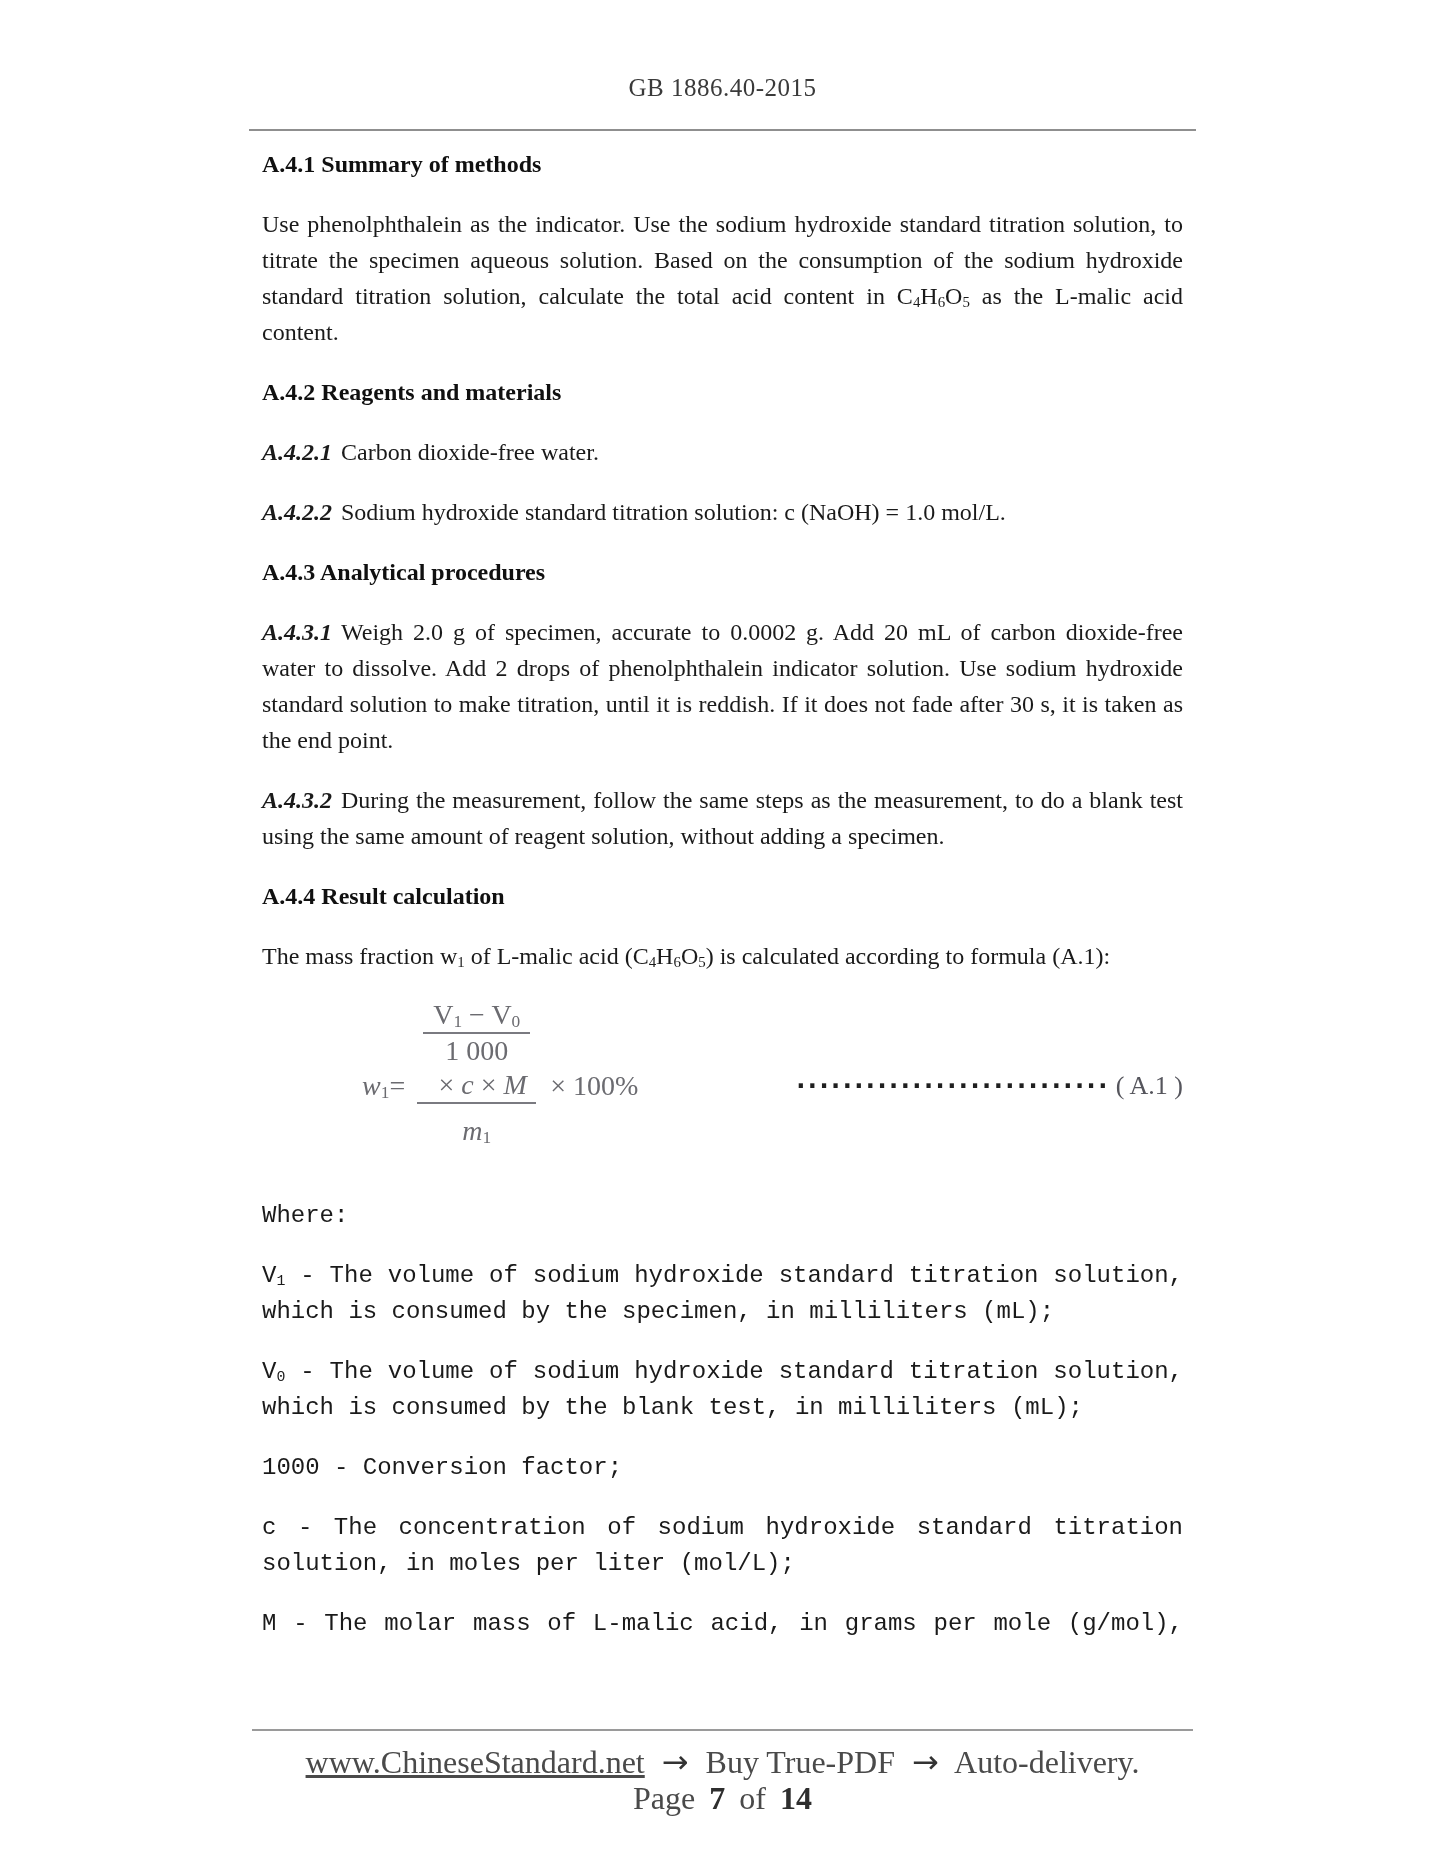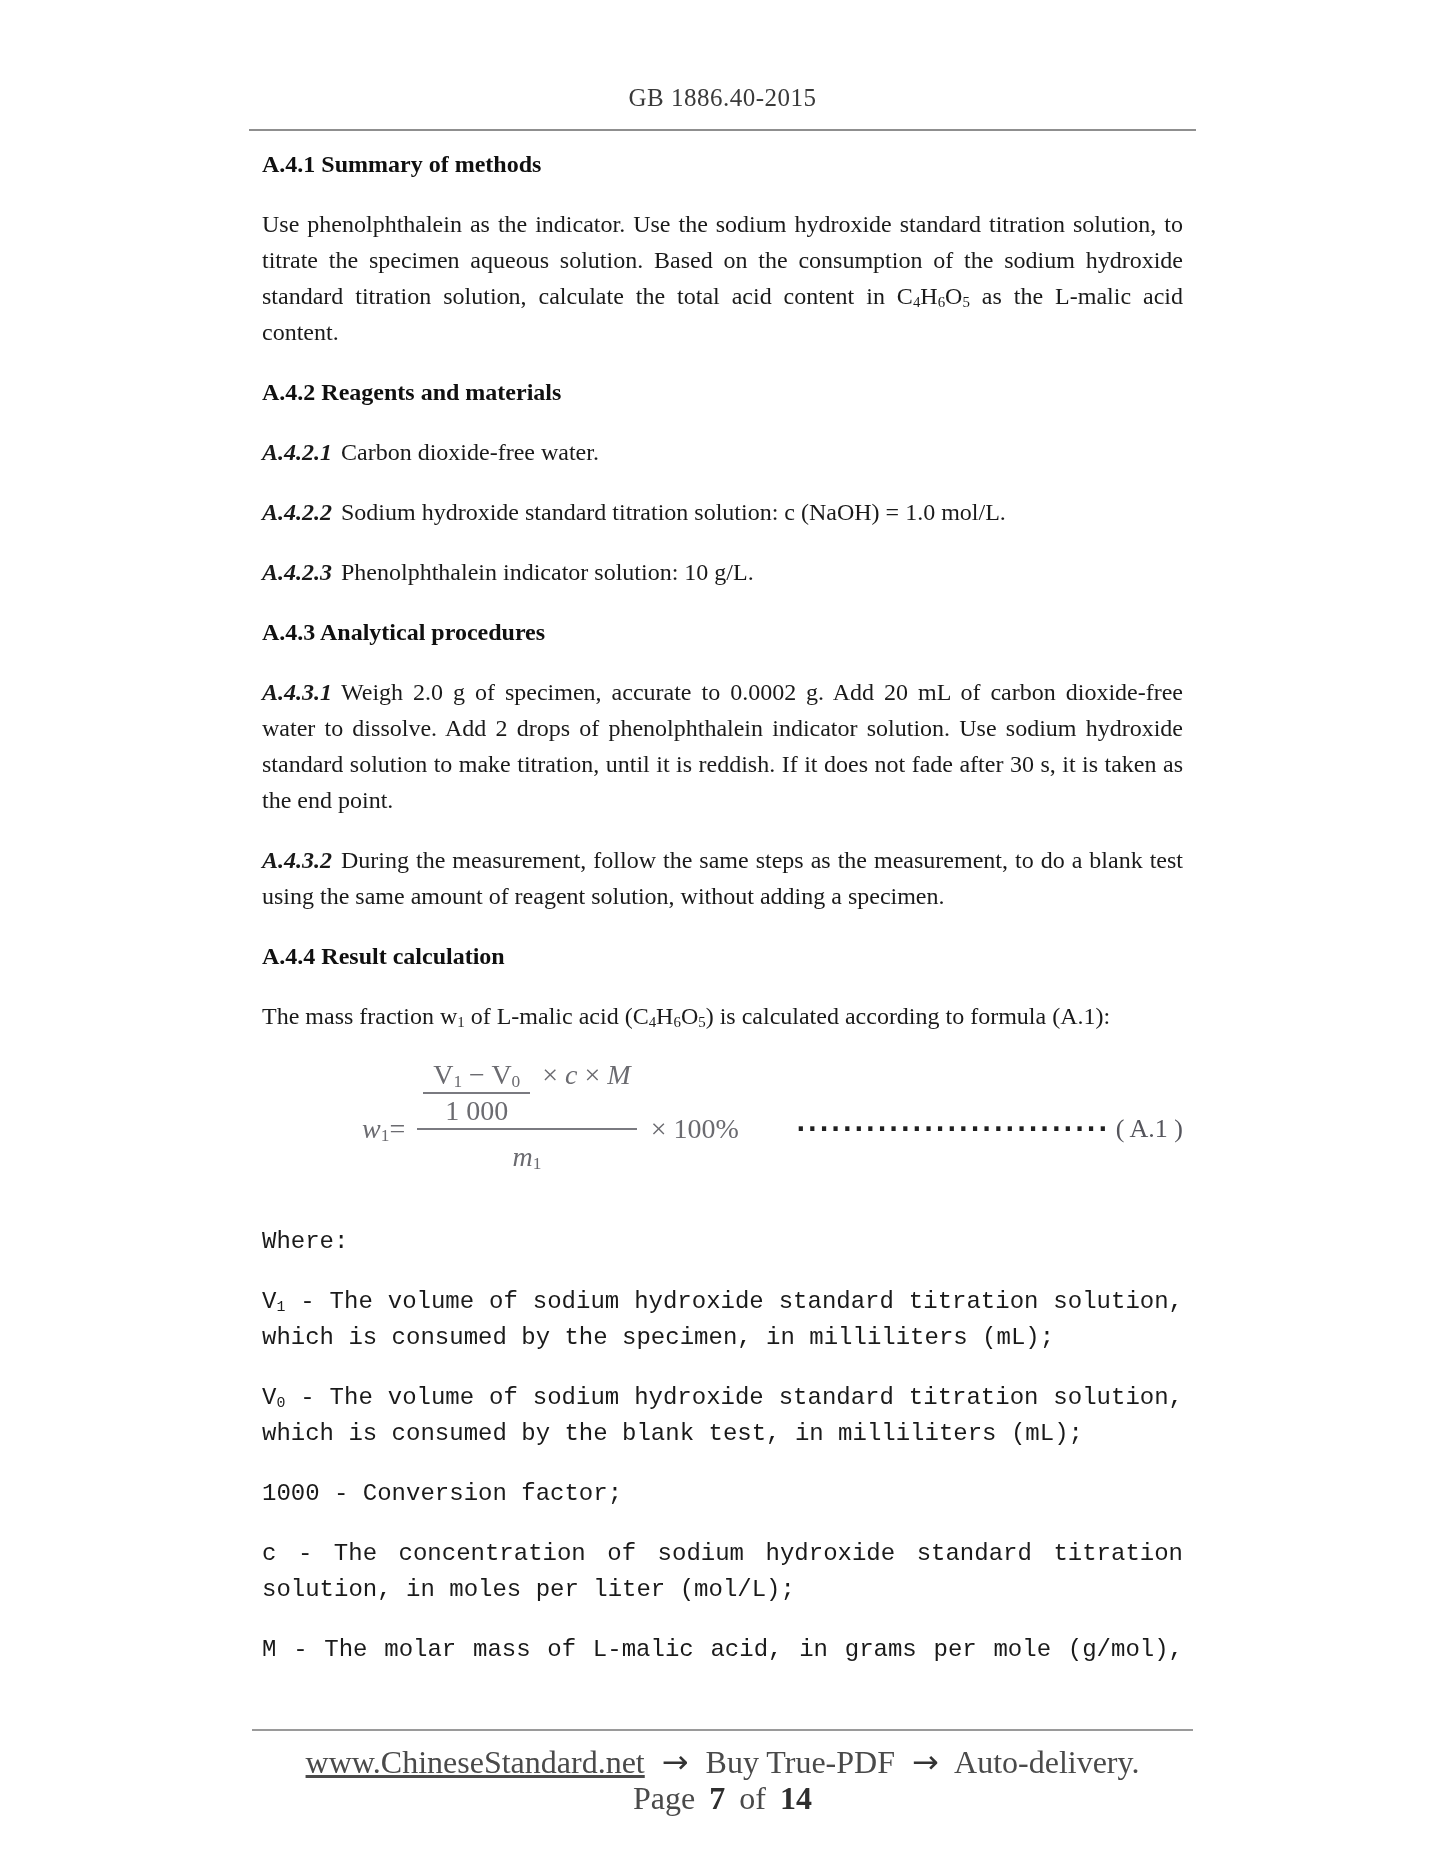--- a/index.html
+++ b/index.html
@@ -2,21 +2,21 @@
 <html><head>
 <meta charset="utf-8">
 <style>
   html,body { margin:0; padding:0; background:#e8e8e8; }
   .page {
     position:relative; width:1445px; height:1870px; margin:0 auto;
     background:#ffffff; overflow:hidden;
     font-family:"Liberation Serif","DejaVu Serif",serif; color:#1a1a1a;
   }
   
-  .doc-header { position:absolute; top:84px; left:0; width:100%; text-align:center;
+  .doc-header { position:absolute; top:74px; left:0; width:100%; text-align:center;
     font-size:25px; color:#3a3a3a; letter-spacing:0.5px; }
   .header-rule { position:absolute; top:129px; left:249px; right:249px;
     border-top:2px solid #8f8f8f; }
   
   .content { position:absolute; top:146px; left:262px; width:921px;
     font-size:24px; line-height:36px; }
   .content h2 { font-size:24px; line-height:36px; font-weight:bold; color:#101010;
     margin:24px 0; }
   .content h2.first { margin-top:0; }
   .content p { margin:24px 0; text-align:justify; }
@@ -26,21 +26,21 @@
   sub { font-size:0.62em; vertical-align:-0.18em; line-height:0; }
   i { font-style:italic; }
   
   .formula-block { display:flex; align-items:center; margin:24px 0; color:#6b6b70; }
   .f-eq { display:inline-flex; align-items:center; margin-left:100px;
     font-size:28px; line-height:34px; white-space:nowrap; }
   .f-lhs { }
   .f-eqsign { margin-right:12px; }
   .frac { display:inline-flex; flex-direction:column; align-items:center; }
   .fbar { align-self:stretch; height:0; border-top:2px solid #7a7a80; }
-  .nrow { display:inline-flex; padding:0 6px; }
+  .nrow { display:inline-flex; align-items:center; padding:0 6px;flex-direction:column; }
   .inner .fn, .inner .fd { padding:0 10px; }
   .nsuf { margin-left:12px; }
   .outerden { padding-bottom:26px; padding-top:10px; }
   .f-suffix { margin-left:14px; }
   .f-dots { flex:1; overflow:hidden; white-space:nowrap; text-align:right;
     font-family:"DejaVu Sans",sans-serif; font-weight:bold; font-size:24px;
     letter-spacing:2.5px; color:#1f1f1f; margin:0 6px 0 30px; }
   .f-label { font-size:26px; color:#55555c; white-space:pre; }
   
   .footer-rule { position:absolute; top:1729px; left:252px; right:252px;
@@ -65,21 +65,20 @@
   <div class="header-rule"></div>
 
   <div class="content">
 
     <h2 class="first">A.4.1 Summary of methods</h2>
     <p>Use phenolphthalein as the indicator. Use the sodium hydroxide standard titration solution, to titrate the specimen aqueous solution. Based on the consumption of the sodium hydroxide standard titration solution, calculate the total acid content in C<sub>4</sub>H<sub>6</sub>O<sub>5</sub> as the L-malic acid content.</p>
 
     <h2>A.4.2 Reagents and materials</h2>
     <p><b class="clabel">A.4.2.1</b><span>Carbon dioxide-free water.</span></p>
     <p><b class="clabel">A.4.2.2</b><span>Sodium hydroxide standard titration solution: c (NaOH) = 1.0 mol/L.</span></p>
-    <p><b class="clabel">A.4.2.3</b><span>Phenolphthalein indicator solution: 10 g/L.</span></p>
 
     <h2>A.4.3 Analytical procedures</h2>
     <p><b class="clabel">A.4.3.1</b><span>Weigh 2.0 g of specimen, accurate to 0.0002 g. Add 20 mL of carbon dioxide-free water to dissolve. Add 2 drops of phenolphthalein indicator solution. Use sodium hydroxide standard solution to make titration, until it is reddish. If it does not fade after 30 s, it is taken as the end point.</span></p>
     <p><b class="clabel">A.4.3.2</b><span>During the measurement, follow the same steps as the measurement, to do a blank test using the same amount of reagent solution, without adding a specimen.</span></p>
 
     <h2>A.4.4 Result calculation</h2>
     <p>The mass fraction w<sub>1</sub> of L-malic acid (C<sub>4</sub>H<sub>6</sub>O<sub>5</sub>) is calculated according to formula (A.1):</p>
 
     <div class="formula-block">
       <span class="f-eq">

